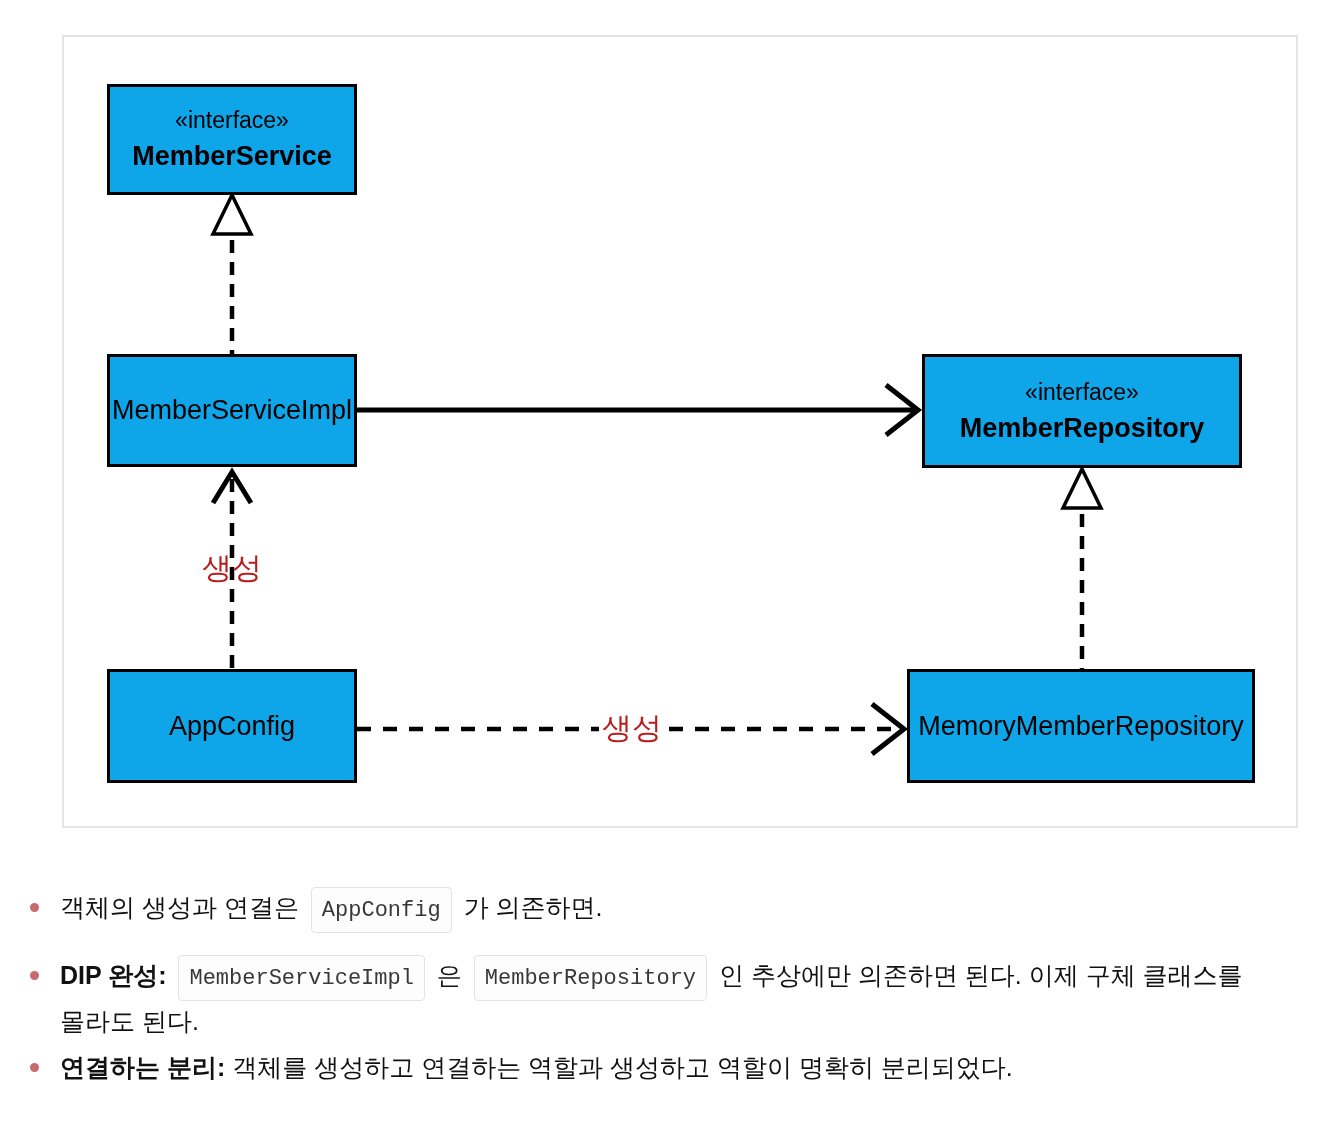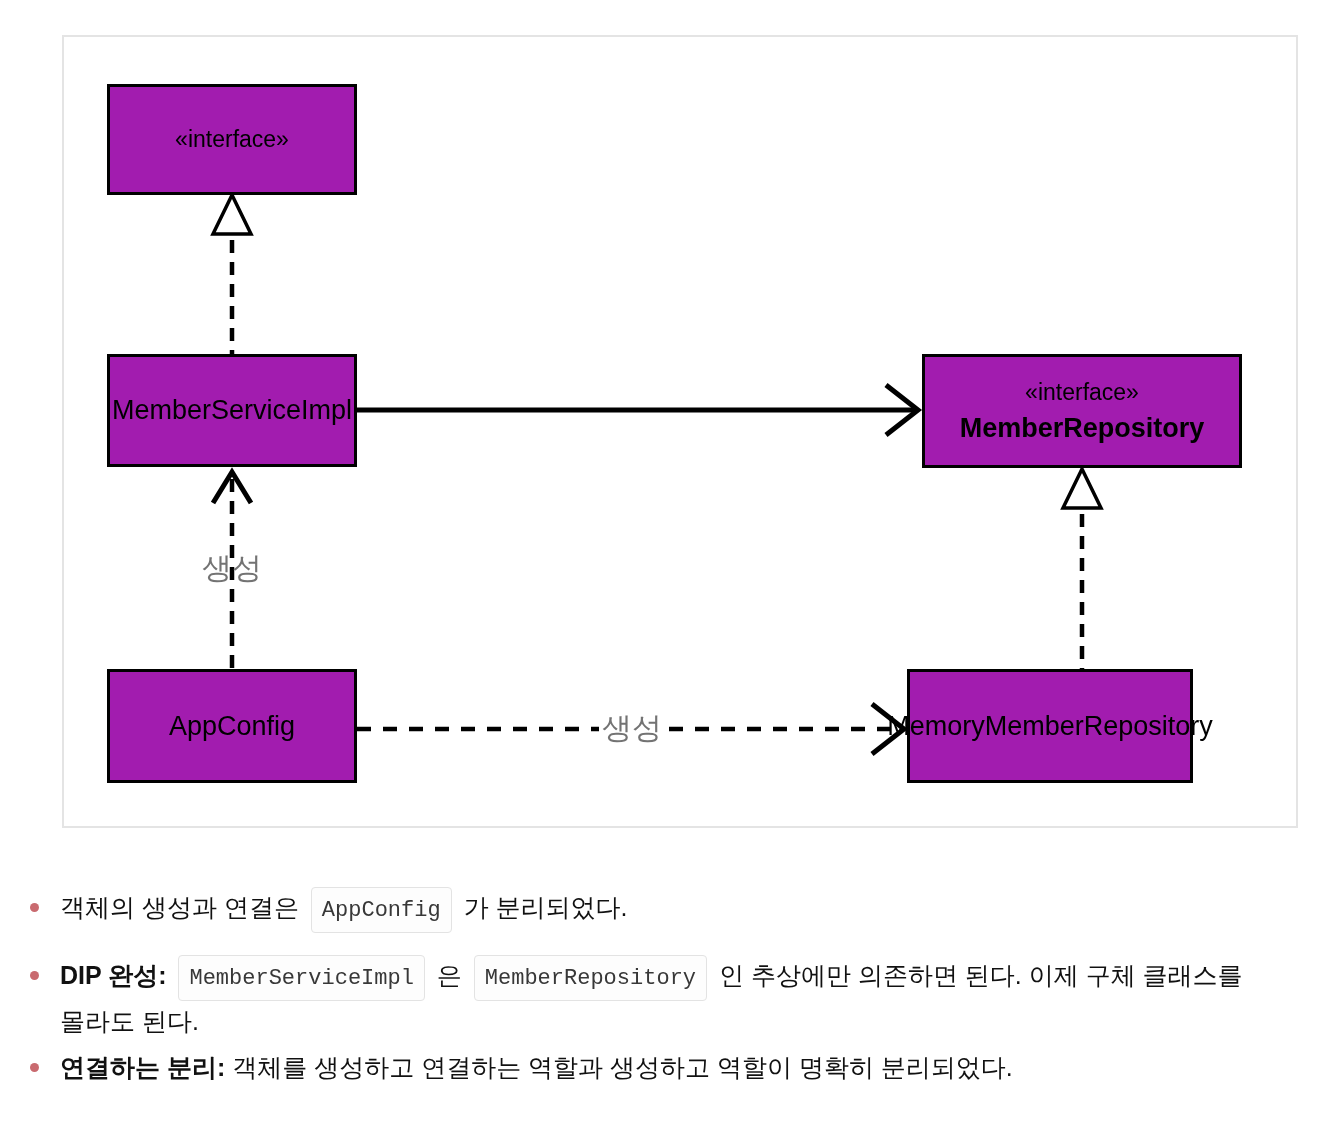--- a/index.html
+++ b/index.html
@@ -17,40 +17,40 @@
     position: absolute; left: 62px; top: 35px;
     width: 1236px; height: 793px;
     border: 2px solid #e4e4e4;
     background: #ffffff;
   }
   .edges-svg { position: absolute; left: 0; top: 0; width: 1236px; height: 793px; }
 
   .uml-box {
     position: absolute;
     border: 3px solid #000000;
-    background: #a21caf;
+    background: #0ea5e9;
     display: flex; flex-direction: column;
     align-items: center; justify-content: center;
     gap: 7px;
     text-align: center;
     white-space: nowrap;
   }
   .uml-stereotype { font-size: 23px; color: #000; }
   .uml-classname-bold { font-size: 27px; font-weight: bold; color: #000; }
   .uml-classname { font-size: 27px; color: #000; }
 
   .box-member-service      { left: 43px;  top: 47px;  width: 250px; height: 111px; }
   .box-member-service-impl { left: 43px;  top: 317px; width: 250px; height: 113px; }
   .box-member-repository   { left: 858px; top: 317px; width: 320px; height: 114px; }
   .box-app-config          { left: 43px;  top: 632px; width: 250px; height: 114px; }
-  .box-memory-member-repo  { left: 843px; top: 632px; width: 286px; height: 114px; }
+  .box-memory-member-repo  { left: 843px; top: 632px; width: 348px; height: 114px; }
 
   .edge-label {
     position: absolute;
-    font-size: 30px; color: #737373;
+    font-size: 30px; color: #b91c1c;
     transform: translate(-50%, -50%);
     white-space: nowrap;
   }
   .edge-label-create-vertical   { left: 168px; top: 531px; }
   .edge-label-create-horizontal { left: 568px; top: 691px; background: #ffffff; padding: 0 3px; }
 
   
   .notes { position: absolute; left: 30px; top: 0; width: 1272px; }
   .note-item {
     position: absolute;
@@ -115,20 +115,21 @@
 
       
       <g>
         <line x1="293" y1="692" x2="830" y2="692" stroke="#000" stroke-width="4.5" stroke-dasharray="14,12"></line>
         <polyline points="808,667 840,692 808,717" fill="none" stroke="#000" stroke-width="5"></polyline>
       </g>
     </svg>
 
     <div class="uml-box box-member-service">
       <div class="uml-stereotype">«interface»</div>
+      <div class="uml-classname-bold">MemberService</div>
     </div>
 
     <div class="uml-box box-member-service-impl">
       <div class="uml-classname">MemberServiceImpl</div>
     </div>
 
     <div class="uml-box box-member-repository">
       <div class="uml-stereotype">«interface»</div>
       <div class="uml-classname-bold">MemberRepository</div>
     </div>
@@ -144,21 +145,21 @@
     <div class="edge-label edge-label-create-vertical">생성</div>
     <div class="edge-label edge-label-create-horizontal">생성</div>
   </div>
 
   <div class="notes">
 
     <div class="note-item note-item-1">
       <span class="bullet-dot"></span>
       <span>객체의 생성과 연결은</span>
       <span class="inline-code">AppConfig</span>
-      <span>가 분리되었다.</span>
+      <span>가 의존하면.</span>
     </div>
 
     <div class="note-item note-item-2">
       <span class="bullet-dot"></span>
       <span class="note-bold">DIP 완성:</span>
       <span class="inline-code">MemberServiceImpl</span>
       <span>은</span>
       <span class="inline-code">MemberRepository</span>
       <span>인 추상에만 의존하면 된다. 이제 구체 클래스를</span>
       <br>

